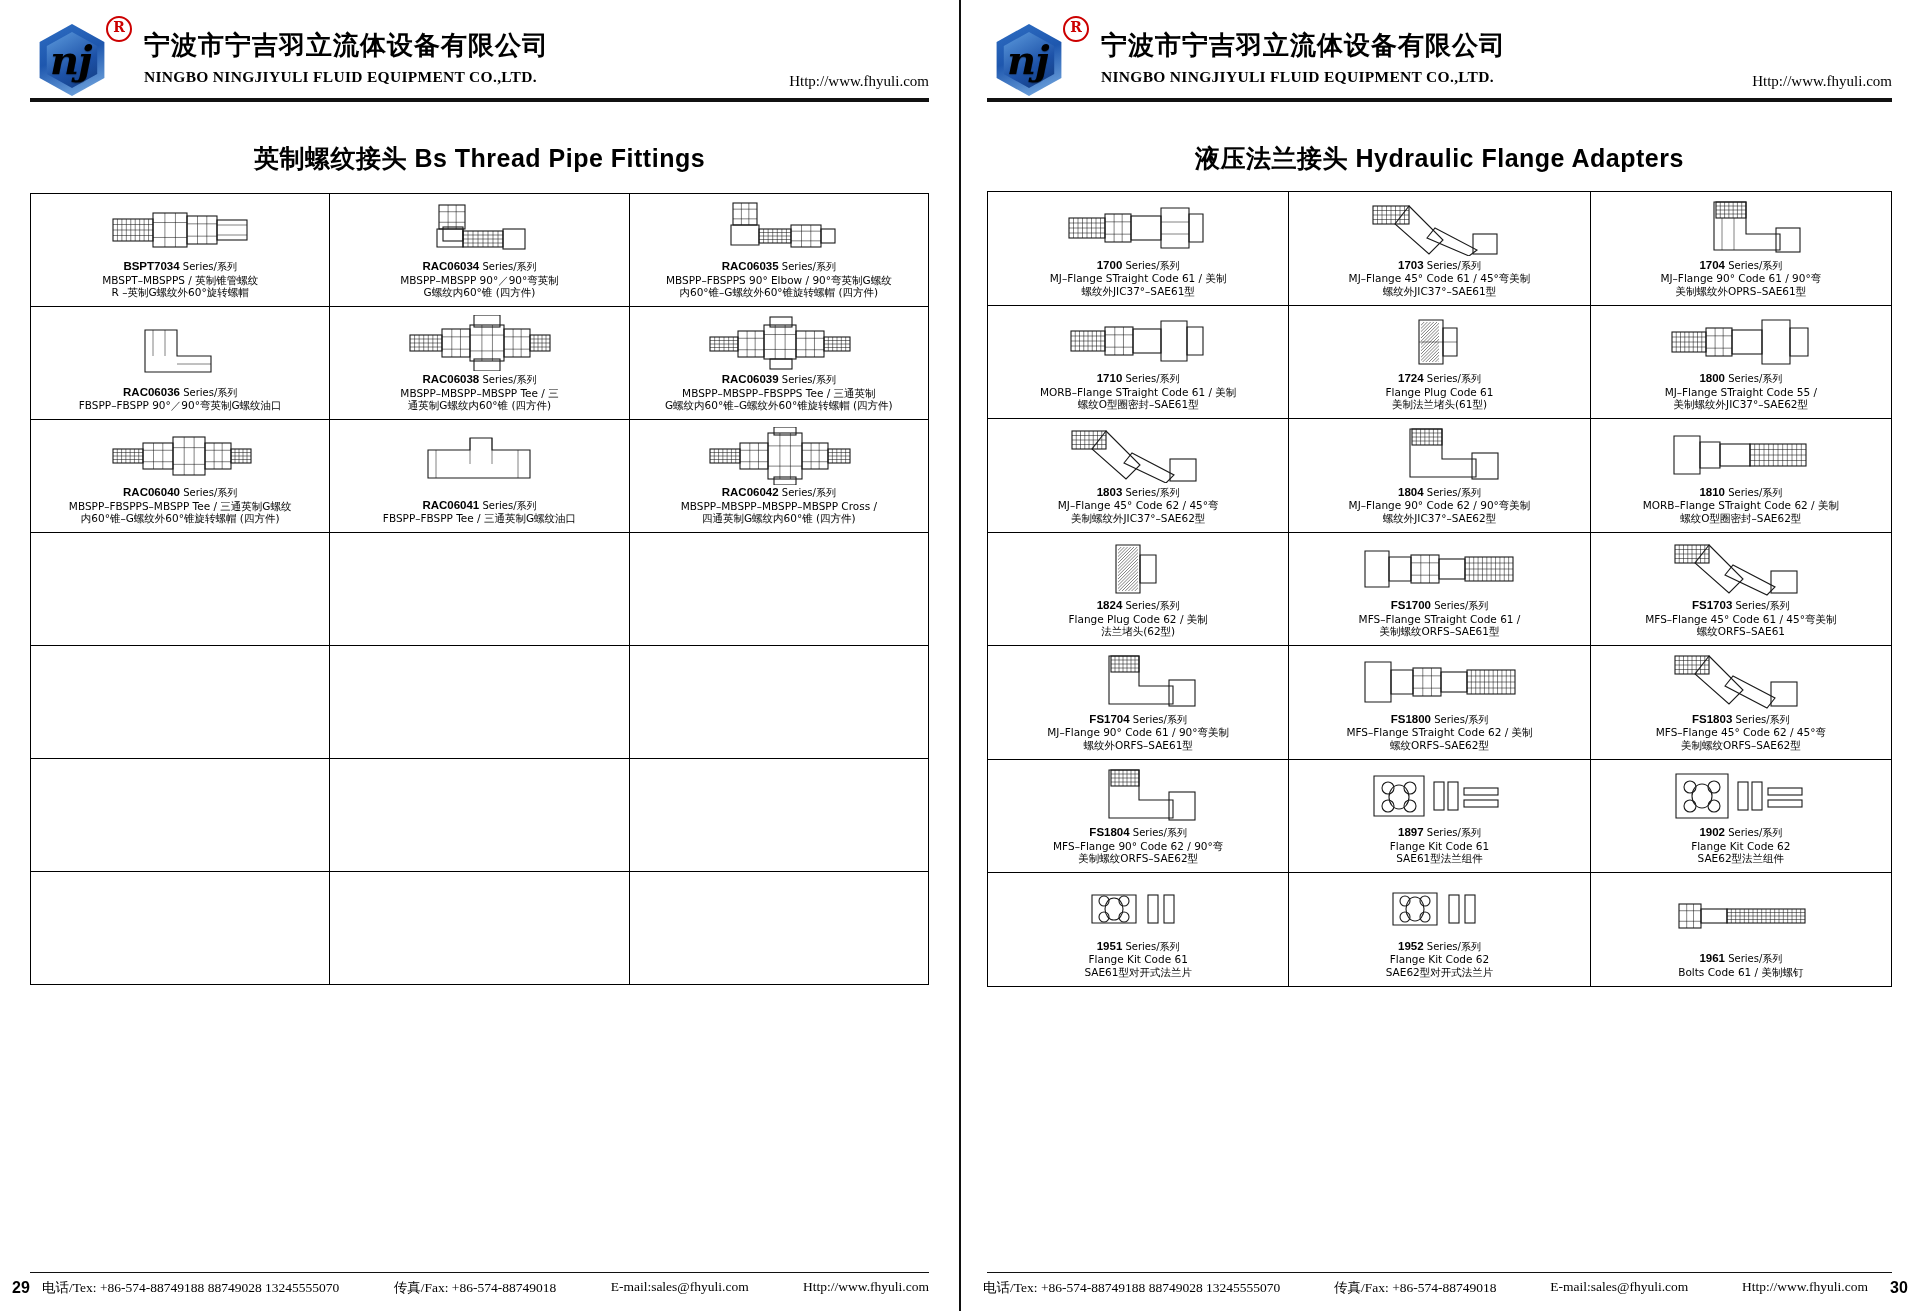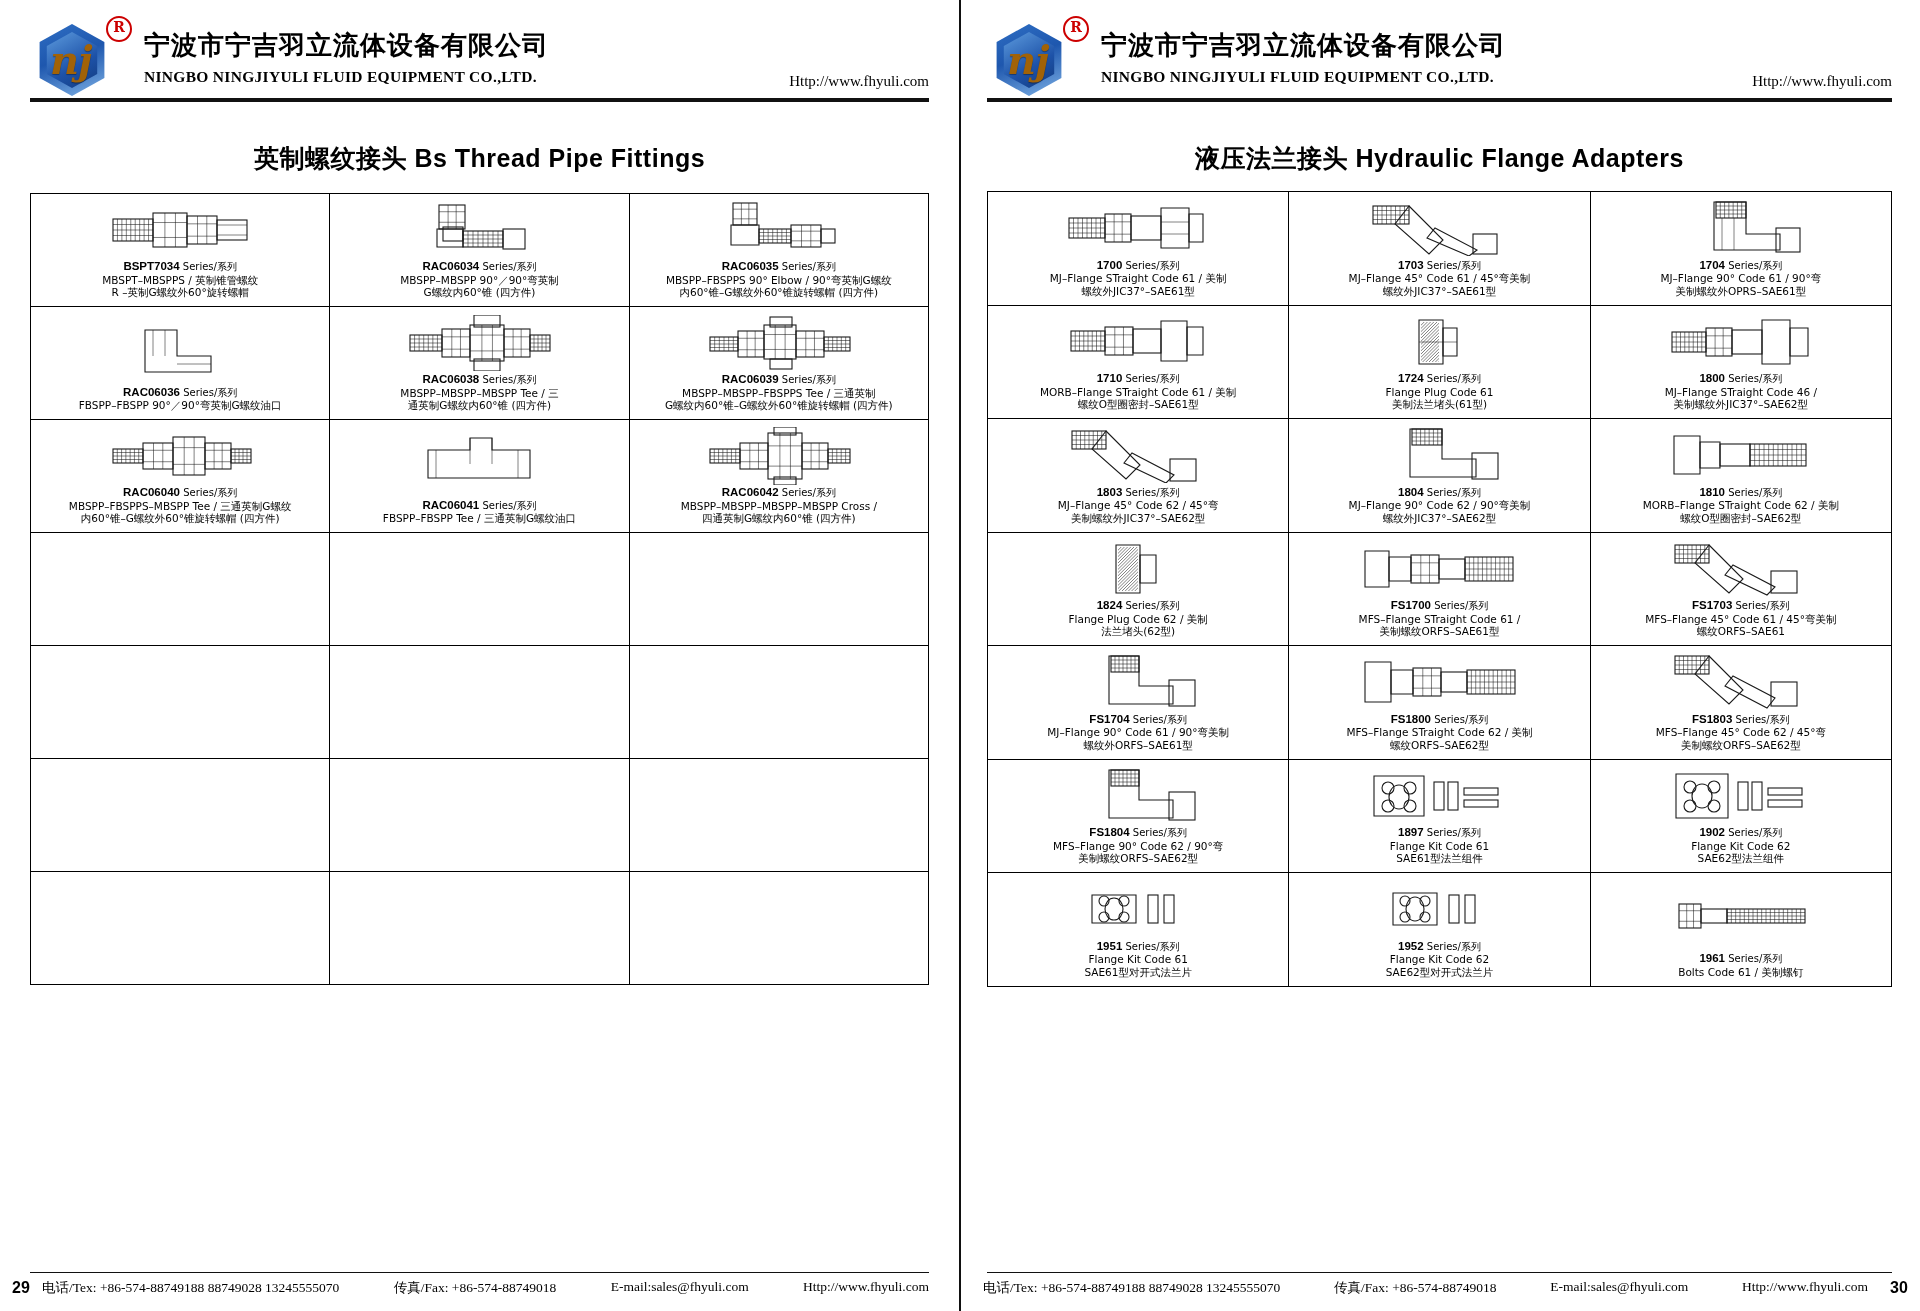--- a/index.html
+++ b/index.html
@@ -65,21 +65,21 @@
     background: linear-gradient(150deg,#5f9ee0 0%, #1d52a8 60%, #123a7d 100%);
     clip-path: polygon(50% 0%, 95% 25%, 95% 75%, 50% 100%, 5% 75%, 5% 25%);
   }
   .nj-text {
     position: absolute;
     left: 20px; top: 22px;
     font-family: "DejaVu Serif", serif;
     font-weight: bold;
     font-style: italic;
     font-size: 40px;
-    color: #a16207;
+    color: #000000;
     letter-spacing: -1px;
     text-shadow: 0 1px 1px rgba(0,0,0,.35);
   }
   .reg-mark {
     position: absolute;
     left: 76px; top: 2px;
     width: 22px; height: 22px;
     border: 2px solid #c00;
     border-radius: 50%;
     color: #c00;
@@ -755,21 +755,21 @@
               <rect x="40" y="12" width="26" height="28" stroke="#1a1a1a" fill="none" stroke-width="1.1"></rect>
   <line x1="40" y1="19.84" x2="66" y2="19.84" stroke="#1a1a1a" fill="none" stroke-width="0.55"></line>
   <line x1="40" y1="32.16" x2="66" y2="32.16" stroke="#1a1a1a" fill="none" stroke-width="0.55"></line>
   <line x1="49.1" y1="12" x2="49.1" y2="40" stroke="#1a1a1a" fill="none" stroke-width="0.55"></line>
   <line x1="57.16" y1="12" x2="57.16" y2="40" stroke="#1a1a1a" fill="none" stroke-width="0.55"></line>
               <rect x="66" y="14" width="30" height="24" stroke="#1a1a1a" fill="none" stroke-width="1.1"></rect>
      <path d="M96 4 H124 V48 H96 Z" stroke="#1a1a1a" fill="none" stroke-width="1.1"></path>
               <path d="M124 12 H142 V40 H124 Z" stroke="#1a1a1a" fill="none" stroke-width="1.1"></path>
             </svg>
           </div>
-          <div class="cap"><span class="series">1800</span><span class="sfx"> Series/系列</span><span class="desc">MJ–Flange STraight Code 46 /</span><span class="desc">美制螺纹外JIC37°–SAE62型</span></div>
+          <div class="cap"><span class="series">1800</span><span class="sfx"> Series/系列</span><span class="desc">MJ–Flange STraight Code 55 /</span><span class="desc">美制螺纹外JIC37°–SAE62型</span></div>
         </div>
         <div class="cell">
           <div class="fig">
             <svg width="140" height="56" viewBox="0 0 140 56">
      <rect x="4" y="4" width="34" height="18" stroke="#1a1a1a" fill="none" stroke-width="1.1"></rect>
               <line x1="8.25" y1="4" x2="8.25" y2="22" stroke="#1a1a1a" fill="none" stroke-width="0.55"></line>
               <line x1="12.5" y1="4" x2="12.5" y2="22" stroke="#1a1a1a" fill="none" stroke-width="0.55"></line>
               <line x1="16.75" y1="4" x2="16.75" y2="22" stroke="#1a1a1a" fill="none" stroke-width="0.55"></line>
               <line x1="21" y1="4" x2="21" y2="22" stroke="#1a1a1a" fill="none" stroke-width="0.55"></line>
               <line x1="25.25" y1="4" x2="25.25" y2="22" stroke="#1a1a1a" fill="none" stroke-width="0.55"></line>

